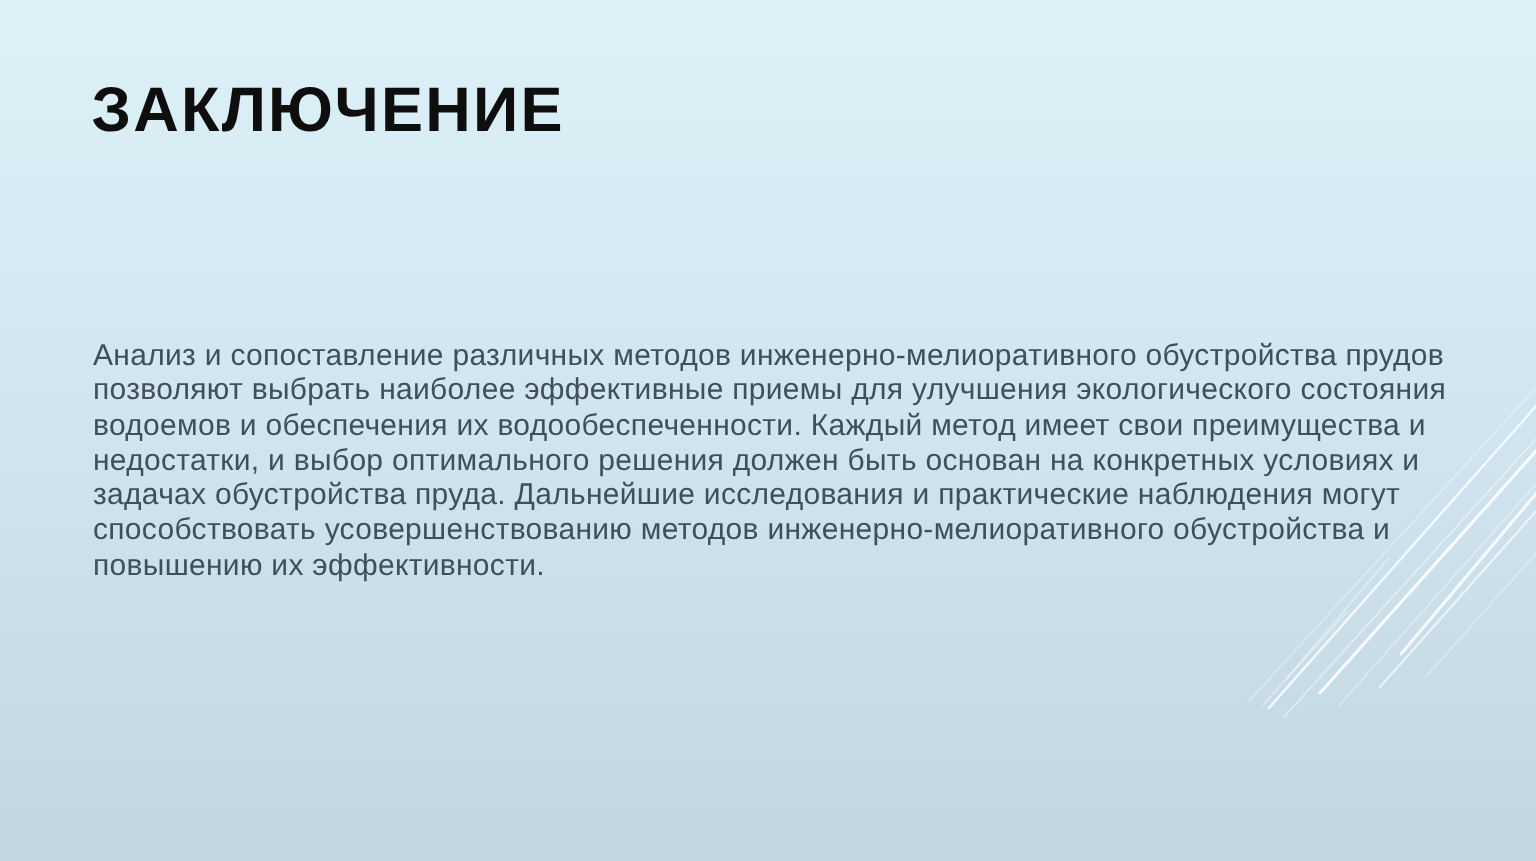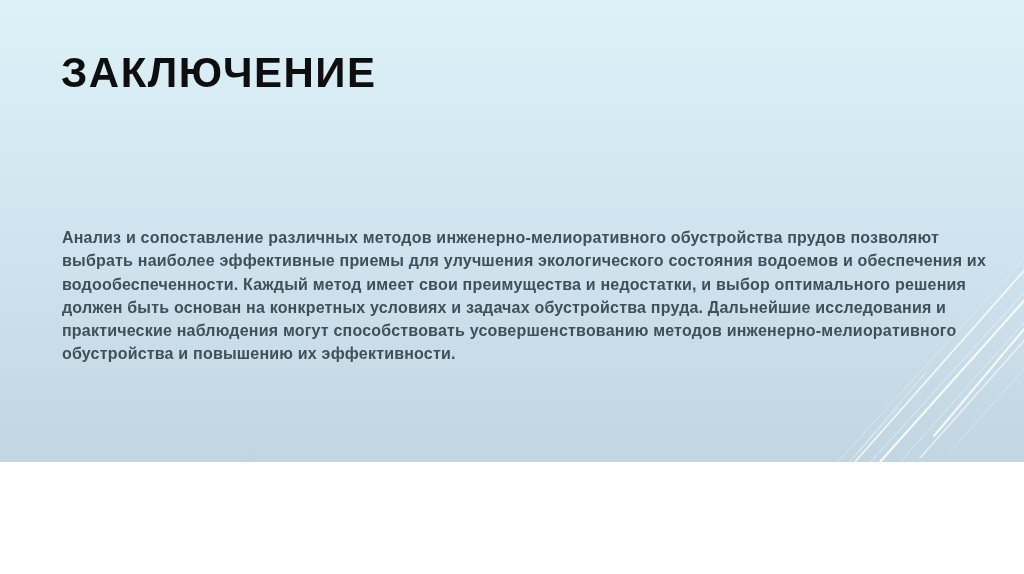--- a/index.html
+++ b/index.html
@@ -8,43 +8,42 @@
     --background-bottom:#c2d6e2;
     --title-color:#0e0e0e;
     --body-color:#414f59;
     --streak-color:#ffffff;
   }
   *{margin:0;padding:0;box-sizing:border-box;}
   html,body{width:1024px;height:574px;overflow:hidden;}
   body{font-family:"Liberation Sans","DejaVu Sans",sans-serif;}
   .slide{
     position:relative;
-    width:1024px;height:462px;
+    width:1024px;height:574px;
     background:linear-gradient(180deg,var(--background-top) 0%,var(--background-mid) 52%,var(--background-bottom) 100%);
     overflow:hidden;
   }
   .slide-title{
     position:absolute;
     left:61px;top:52px;
     font-size:42px;
     font-weight:700;
     letter-spacing:1.5px;
     text-transform:uppercase;
     color:var(--title-color);
     line-height:1.0;
   }
   .slide-body{
     position:absolute;
     left:62px;top:226px;
     width:950px;
-    font-size:16px;
+    font-size:20px;
     line-height:23.3px;
     color:var(--body-color);
     letter-spacing:0.2px;
-    font-weight:bold;
   }
   .decor-streaks{
     position:absolute;
     left:0;top:0;
     width:1024px;height:574px;
     pointer-events:none;
   }
   .decor-streaks line{
     stroke:var(--streak-color);
     stroke-linecap:round;

